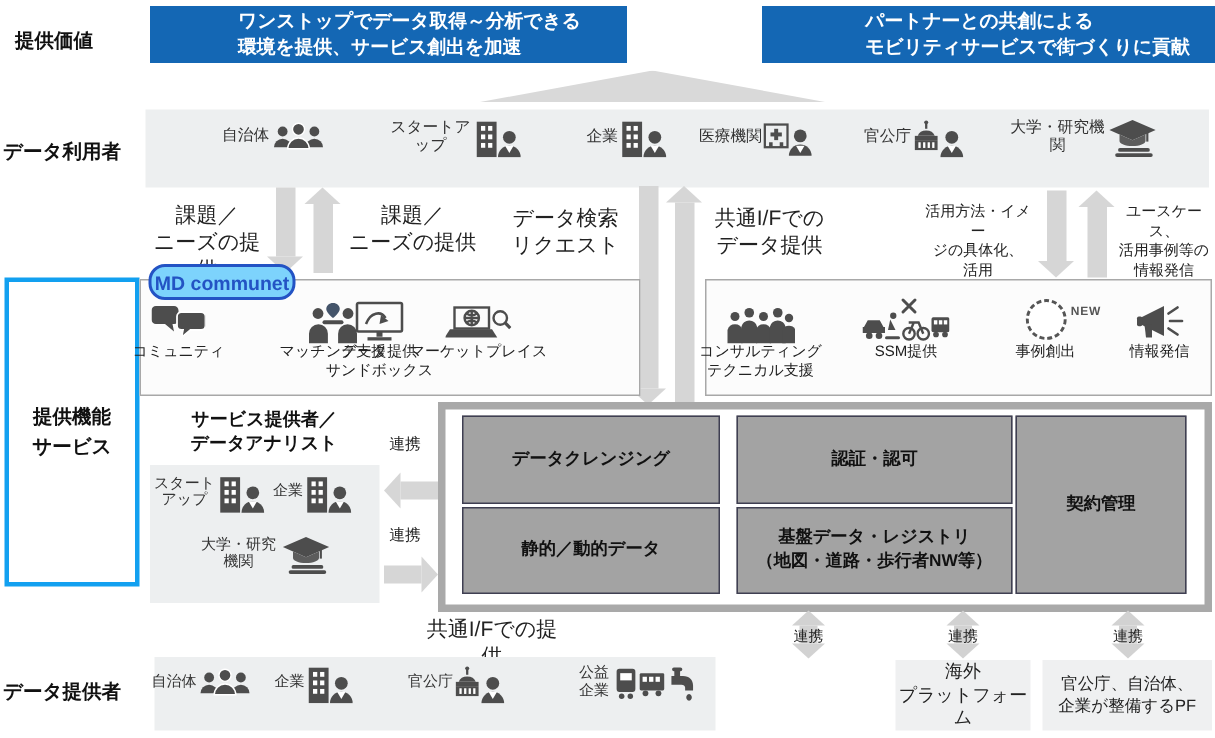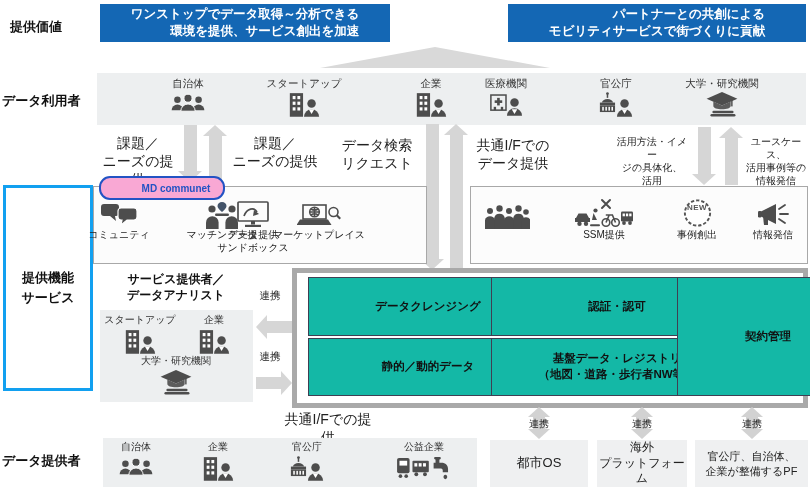--- a/index.html
+++ b/index.html
@@ -1,24 +1,24 @@
 <!DOCTYPE html>
 <html><head>
 <meta charset="utf-8">
 <style>
   html,body{margin:0;padding:0;background:#fff;}
   .stage{position:relative;width:810px;height:492px;background:#fff;
          font-family:"Liberation Sans","DejaVu Sans",sans-serif;color:#333;overflow:hidden;}
   .abs{position:absolute;}
   .sideL{font-weight:bold;font-size:13px;color:#111;}
   .banner{background:#1467b4;color:#fff;font-weight:bold;font-size:12.5px;display:flex;
-          align-items:center;justify-content:center;text-align:right;white-space:pre-line;line-height:1.4;}
+          align-items:center;justify-content:center;text-align:left;white-space:pre-line;line-height:1.4;padding-left:28px;}
   .tri{width:230px;height:21px;background:#d9d9d9;clip-path:polygon(50% 0,100% 100%,0 100%);}
   .band{background:#edeff0;}
-  .entity{display:flex;flex-direction:column;align-items:center;text-align:center;
+  .entity{display:flex;flex-direction:row;align-items:center;text-align:center;
           font-size:10.5px;line-height:1.15;color:#333;}
   .entity .ic{margin-top:2px;}
   .ic svg{display:block;}
   .flbl{font-size:14px;text-align:center;white-space:pre-line;line-height:1.3;color:#222;}
   .arr{display:flex;flex-direction:column;align-items:center;width:24px;}
   .arr .sh{width:13px;flex:1;background:#d6d6d6;}
   .arr .hd{width:0;height:0;border-left:12px solid transparent;border-right:12px solid transparent;}
   .arr.down .hd{border-top:11px solid #d6d6d6;}
   .arr.up{flex-direction:column-reverse;}
   .arr.up .hd{border-bottom:11px solid #d6d6d6;}
@@ -29,32 +29,32 @@
   .harr{display:flex;align-items:center;height:24px;}
   .harr .sh{height:12px;flex:1;background:#d6d6d6;}
   .harr .hd{width:0;height:0;border-top:12px solid transparent;border-bottom:12px solid transparent;}
   .harr.left .hd{border-right:11px solid #d6d6d6;}
   .harr.right{flex-direction:row-reverse;}
   .harr.right .hd{border-left:11px solid #d6d6d6;}
   .svcbox{background:#fcfcfc;border:1px solid #a8a8a8;}
   .svc{display:flex;flex-direction:column;align-items:center;text-align:center;
        font-size:10px;line-height:1.25;white-space:pre-line;color:#222;}
   .svc .ic{height:38px;display:flex;align-items:flex-end;justify-content:center;position:relative;}
-  .badge{background:#f9a8d4;border:2px solid #2353c4;border-radius:11px;color:#2353c4;font-weight:bold;
-         font-size:10px;display:flex;align-items:center;justify-content:center;padding-left:28px;}
+  .badge{background:#7dd3fc;border:2px solid #2353c4;border-radius:11px;color:#2353c4;font-weight:bold;
+         font-size:13px;display:flex;align-items:center;justify-content:center;}
   .fnbox{border:3px solid #12a0f0;display:flex;align-items:center;justify-content:center;text-align:center;
          font-weight:bold;font-size:13px;white-space:pre-line;line-height:1.55;color:#111;background:#fff;}
   .sptitle{font-weight:bold;font-size:12px;text-align:center;white-space:pre-line;line-height:1.35;color:#111;}
   .outer{border:5px solid #a9a9a9;background:#fff;}
-  .pbox{border:1.5px solid #3f3f52;background:#14b8a6;display:flex;align-items:center;justify-content:center;
-        text-align:center;font-weight:bold;font-size:11.5px;white-space:pre-line;line-height:1.35;color:#111;padding-left:34px;}
+  .pbox{border:1.5px solid #3f3f52;background:#a3a3a3;display:flex;align-items:center;justify-content:center;
+        text-align:center;font-weight:bold;font-size:11.5px;white-space:pre-line;line-height:1.35;color:#111;}
   .extbox{background:#eff0f1;display:flex;align-items:center;justify-content:center;text-align:center;
           font-size:12px;white-space:pre-line;line-height:1.3;color:#222;}
   .renkei{font-size:10px;color:#222;text-align:center;}
-  .newlbl{position:absolute;left:0;right:0;top:13px;text-align:center;font-size:8px;font-weight:bold;
+  .newlbl{position:absolute;left:0;right:0;top:13px;text-align:right;font-size:8px;font-weight:bold;
           letter-spacing:.5px;color:#555;}
 </style>
 </head>
 <body>
 
 <div class="stage">
 
   <div class="abs sideL" style="left:10px;top:18px;width:80px;">提供価値</div>
   <div class="abs sideL" style="left:2px;top:92px;width:94px;">データ利用者</div>
   <div class="abs fnbox" style="left:3px;top:185px;width:84px;height:200px;">提供機能
@@ -281,20 +281,22 @@
             <circle cx="15.5" cy="6.5" r="3.2"></circle>
             <path d="M10.2,16a5.4 5.4 0 0 1 10.6,0v11H10.2z"></path>
             <circle cx="25" cy="9" r="3"></circle>
             <path d="M20,18a5.2 5.2 0 0 1 10,0v9H20z"></path>
             <circle cx="34.5" cy="6.5" r="3.2"></circle>
             <path d="M29.2,16a5.4 5.4 0 0 1 10.6,0v11H29.2z"></path>
             <circle cx="42" cy="10" r="2.8"></circle>
             <path d="M37.5,18.5a4.7 4.7 0 0 1 9,0V27h-9z"></path>
           </g>
         </svg></span>
+    <span>コンサルティング
+テクニカル支援</span>
   </div>
   <div class="abs svc" style="left:558px;top:191px;width:92px;">
     <span class="ic"><svg width="58" height="31" viewBox="0 0 58 31">
           <path d="M27,2l8,8M35,2l-8,8" stroke="#4d4d4d" stroke-width="2" fill="none" stroke-linecap="round"></path>
           <g fill="#4d4d4d">
             <path d="M1,20l2.5,-4.5h8L14,20h1v4H0v-4z"></path>
             <circle cx="4.5" cy="25.8" r="2.2"></circle>
             <circle cx="11" cy="25.8" r="2.2"></circle>
             <circle cx="20.5" cy="12.5" r="2.1"></circle>
             <path d="M18.5,15l3.5,7h-5z"></path>
@@ -497,21 +499,20 @@
             <circle cx="30" cy="20" r="2"></circle>
             <path d="M39,8h8c4.5,0 7,2.8 7,6.5V18h-5.5v-2c0,-1.3 -1.1,-2 -2.6,-2H39z"></path>
             <rect x="41" y="4" width="4" height="5"></rect>
             <rect x="39.5" y="2" width="7" height="2.6" rx="1.2"></rect>
             <path d="M51.2,20.5a1.9 2.3 0 1 0 0.02,0z"></path>
           </g>
         </svg>
       </span>
   </div>
 
-  <div class="abs extbox" style="left:490px;top:440px;width:98px;height:47px;font-size:13px;">都市OS</div>
   <div class="abs extbox" style="left:597px;top:440px;width:90px;height:47px;">海外
 プラットフォーム</div>
   <div class="abs extbox" style="left:695px;top:440px;width:113px;height:47px;font-size:11px;">官公庁、自治体、
 企業が整備するPF</div>
 
   <div class="abs darr" style="left:527px;top:407px;height:32px;">
       <div class="hu"></div>
       <div class="sh"></div>
       <div class="hd2"></div>
     </div>

